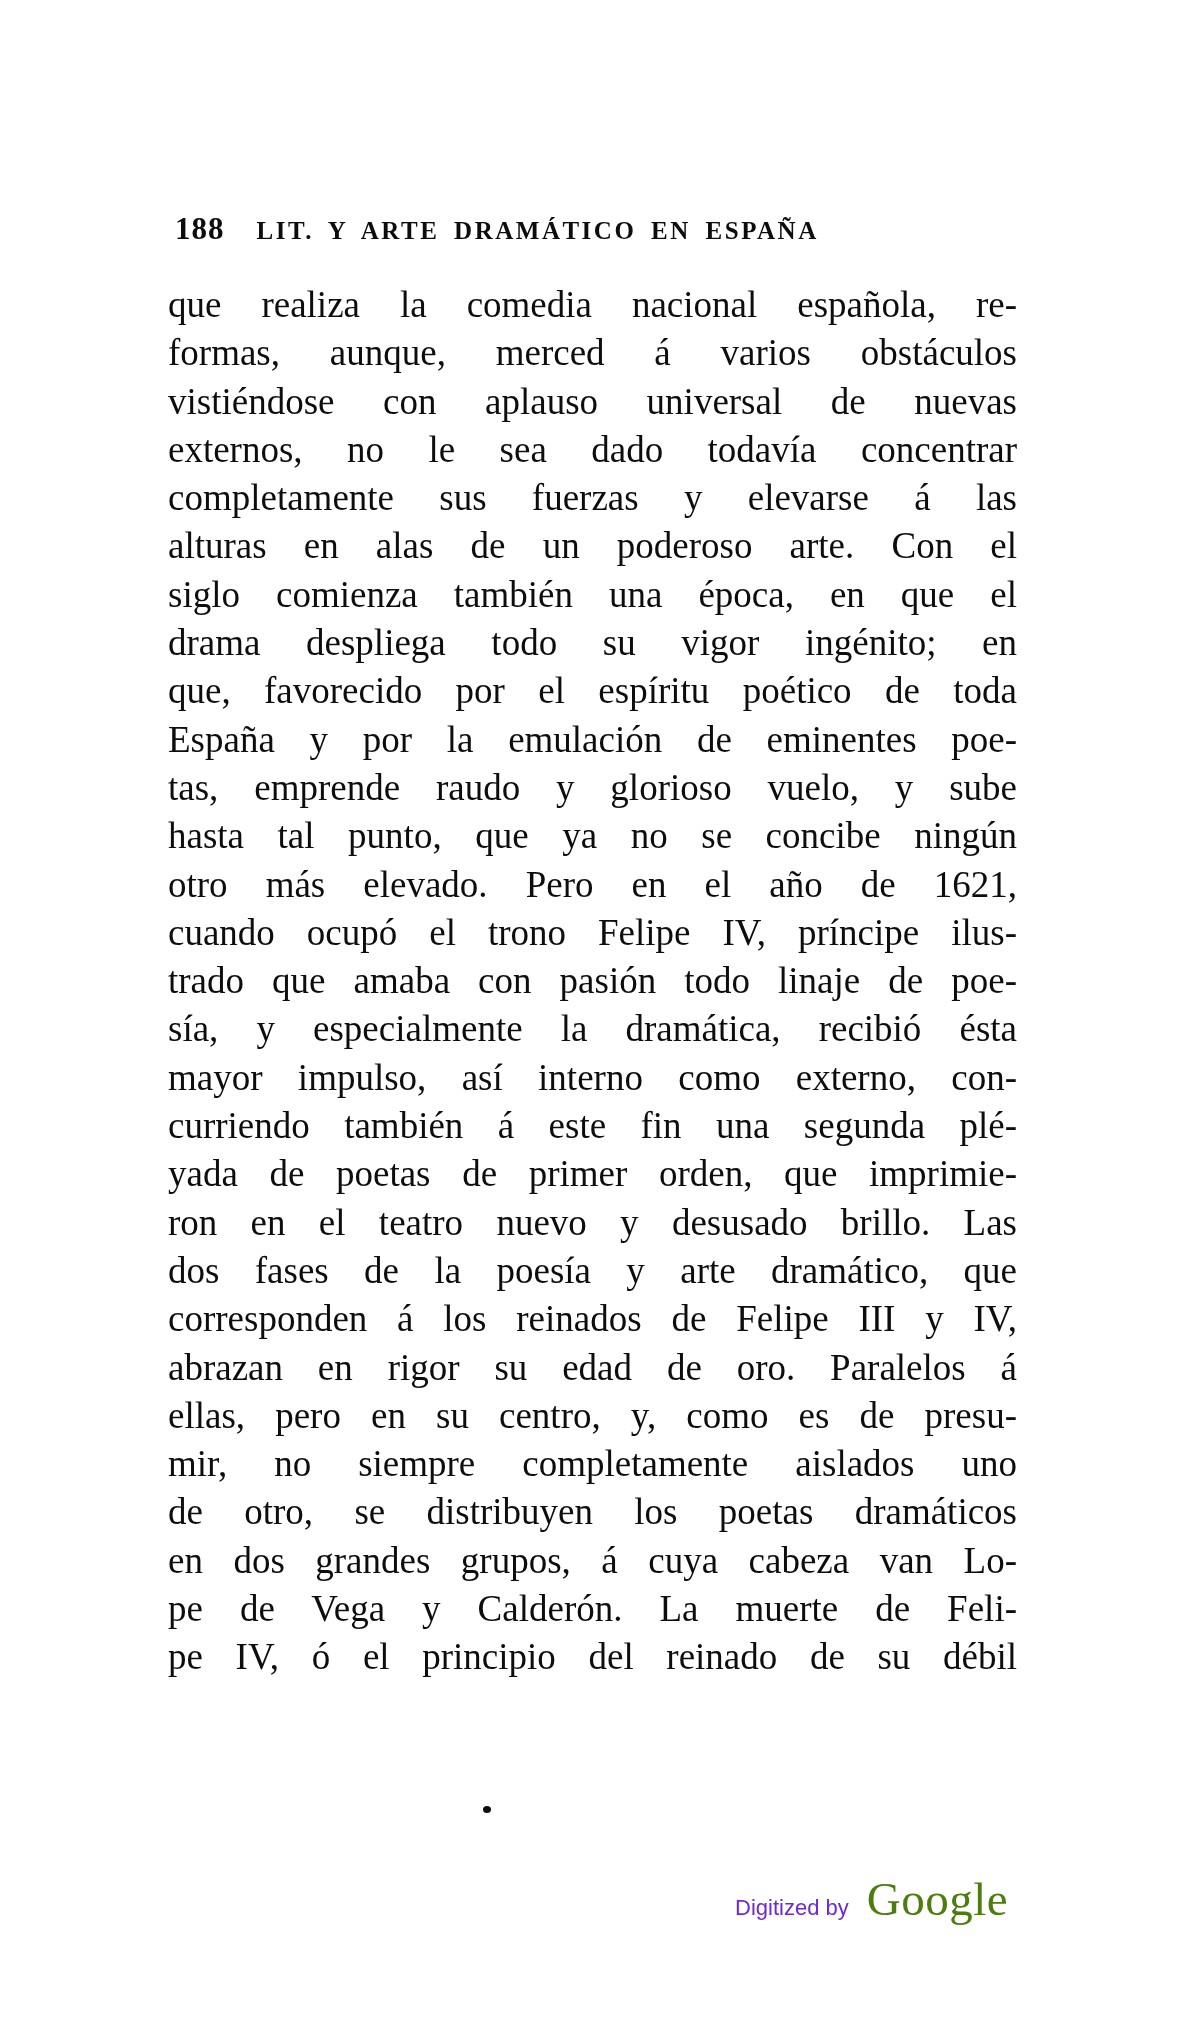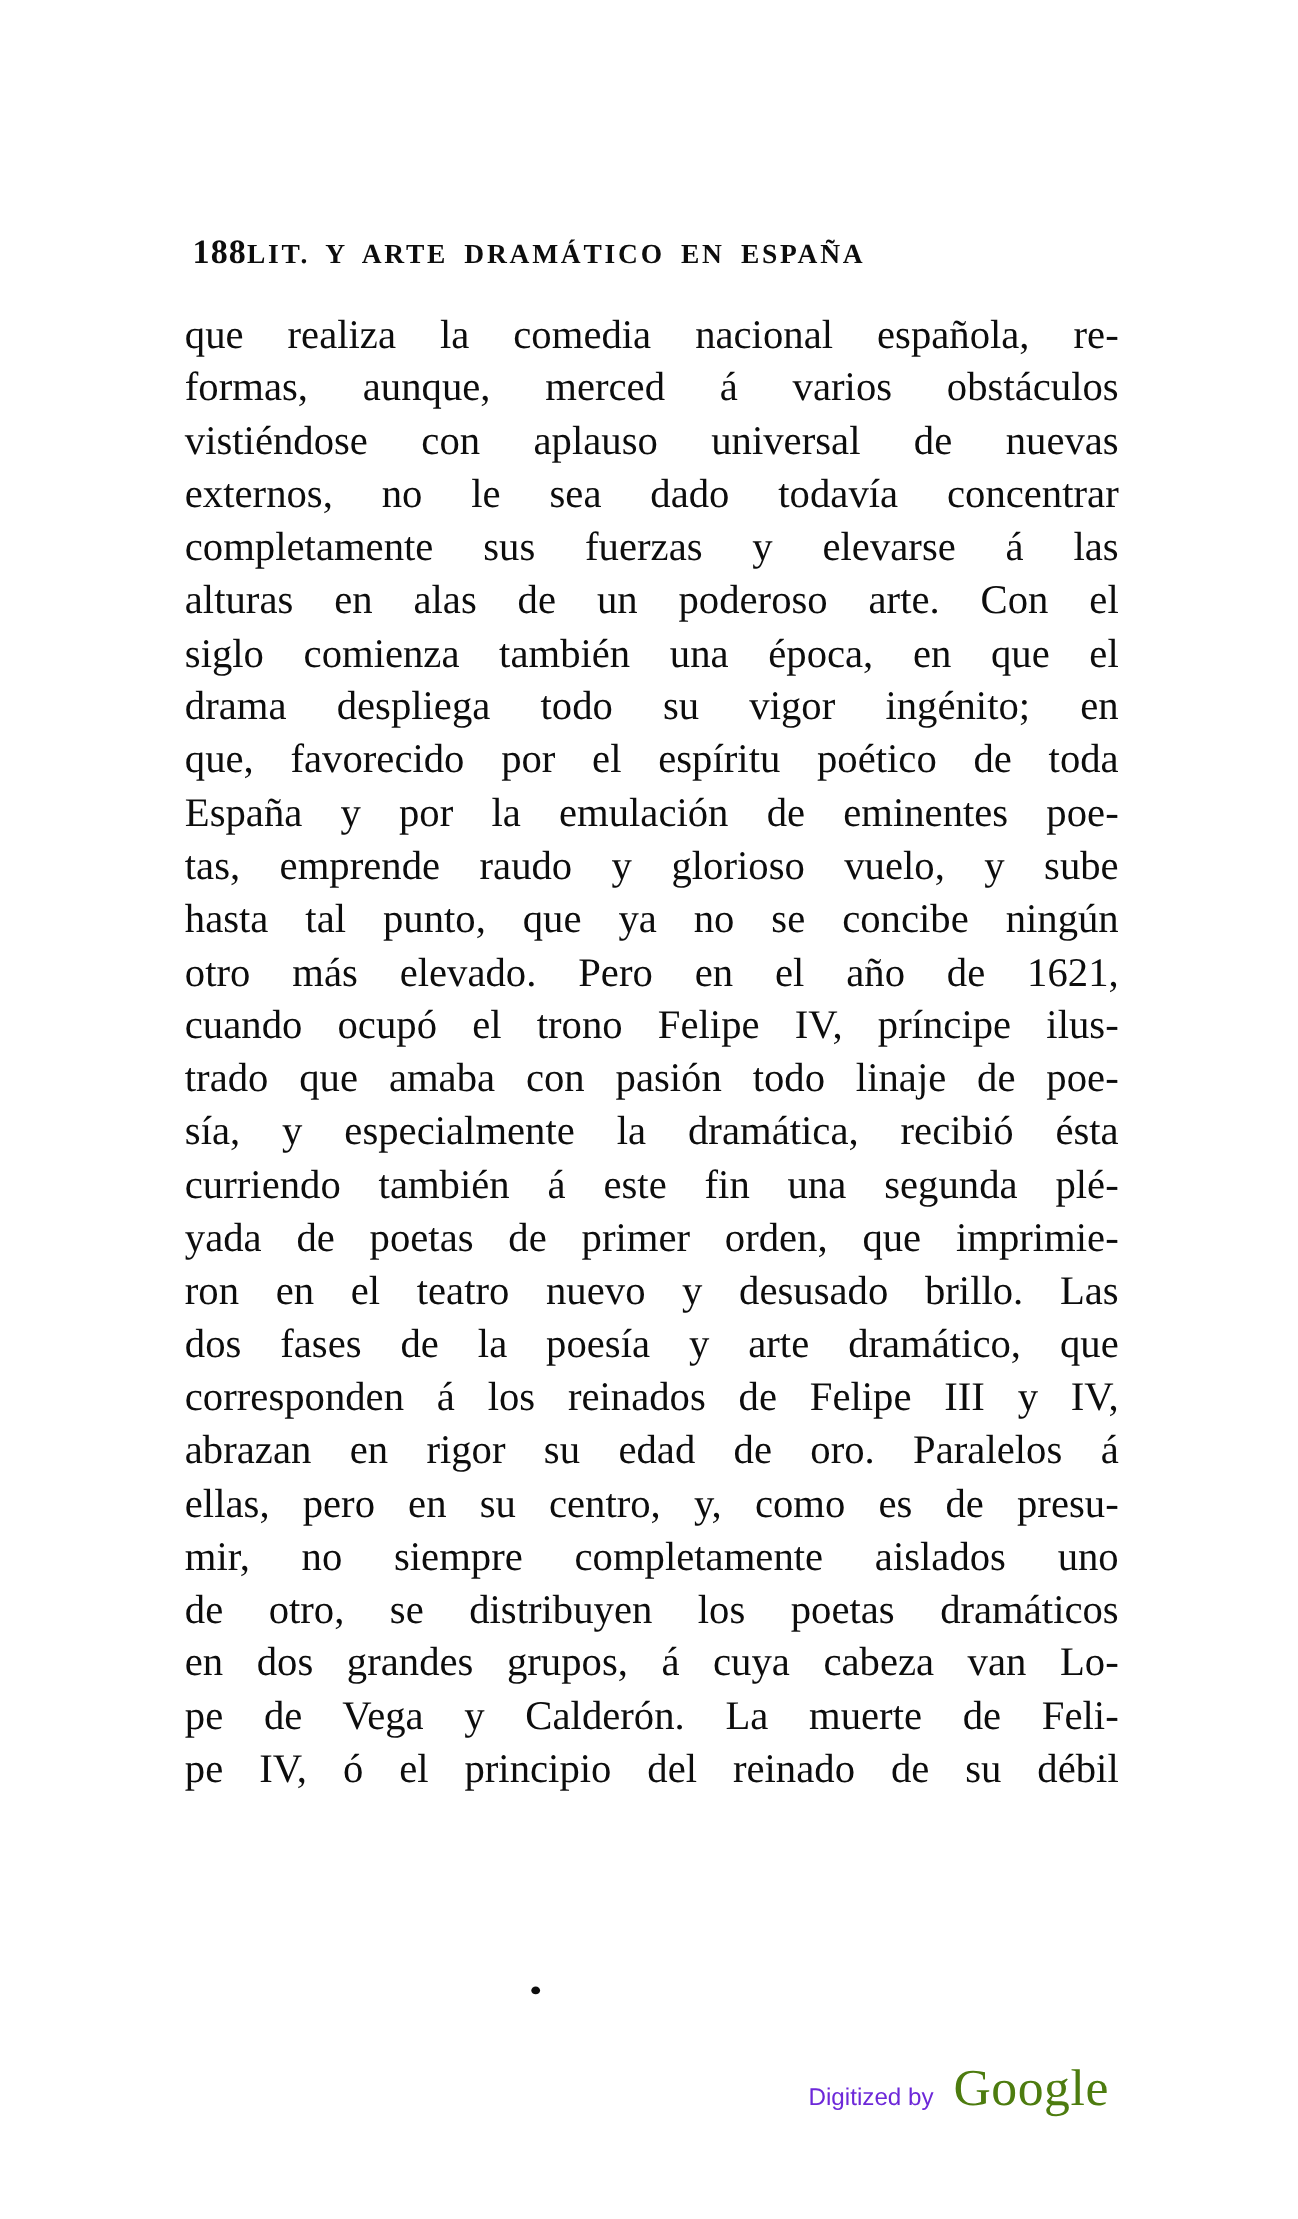--- a/index.html
+++ b/index.html
@@ -23,20 +23,21 @@
     left: 175px;
     width: 880px;
     white-space: nowrap;
     display: flex;
     align-items: baseline;
   }
   .pagenum {
     font-size: 31px;
     font-weight: 700;
     letter-spacing: 1px;
+    margin-right: 32px;
   }
   .running-title {
     font-size: 25px;
     font-weight: 700;
     letter-spacing: 2.5px;
     word-spacing: 6px;
   }
   .body-text {
     position: absolute;
     top: 281px;
@@ -105,20 +106,21 @@
       <div class="line">siglo comienza también una época, en que el</div>
       <div class="line">drama despliega todo su vigor ingénito; en</div>
       <div class="line">que, favorecido por el espíritu poético de toda</div>
       <div class="line">España y por la emulación de eminentes poe-</div>
       <div class="line">tas, emprende raudo y glorioso vuelo, y sube</div>
       <div class="line">hasta tal punto, que ya no se concibe ningún</div>
       <div class="line">otro más elevado. Pero en el año de 1621,</div>
       <div class="line">cuando ocupó el trono Felipe IV, príncipe ilus-</div>
       <div class="line">trado que amaba con pasión todo linaje de poe-</div>
       <div class="line">sía, y especialmente la dramática, recibió ésta</div>
+      <div class="line">mayor impulso, así interno como externo, con-</div>
       <div class="line">curriendo también á este fin una segunda plé-</div>
       <div class="line">yada de poetas de primer orden, que imprimie-</div>
       <div class="line">ron en el teatro nuevo y desusado brillo. Las</div>
       <div class="line">dos fases de la poesía y arte dramático, que</div>
       <div class="line">corresponden á los reinados de Felipe III y IV,</div>
       <div class="line">abrazan en rigor su edad de oro. Paralelos á</div>
       <div class="line">ellas, pero en su centro, y, como es de presu-</div>
       <div class="line">mir, no siempre completamente aislados uno</div>
       <div class="line">de otro, se distribuyen los poetas dramáticos</div>
       <div class="line">en dos grandes grupos, á cuya cabeza van Lo-</div>

